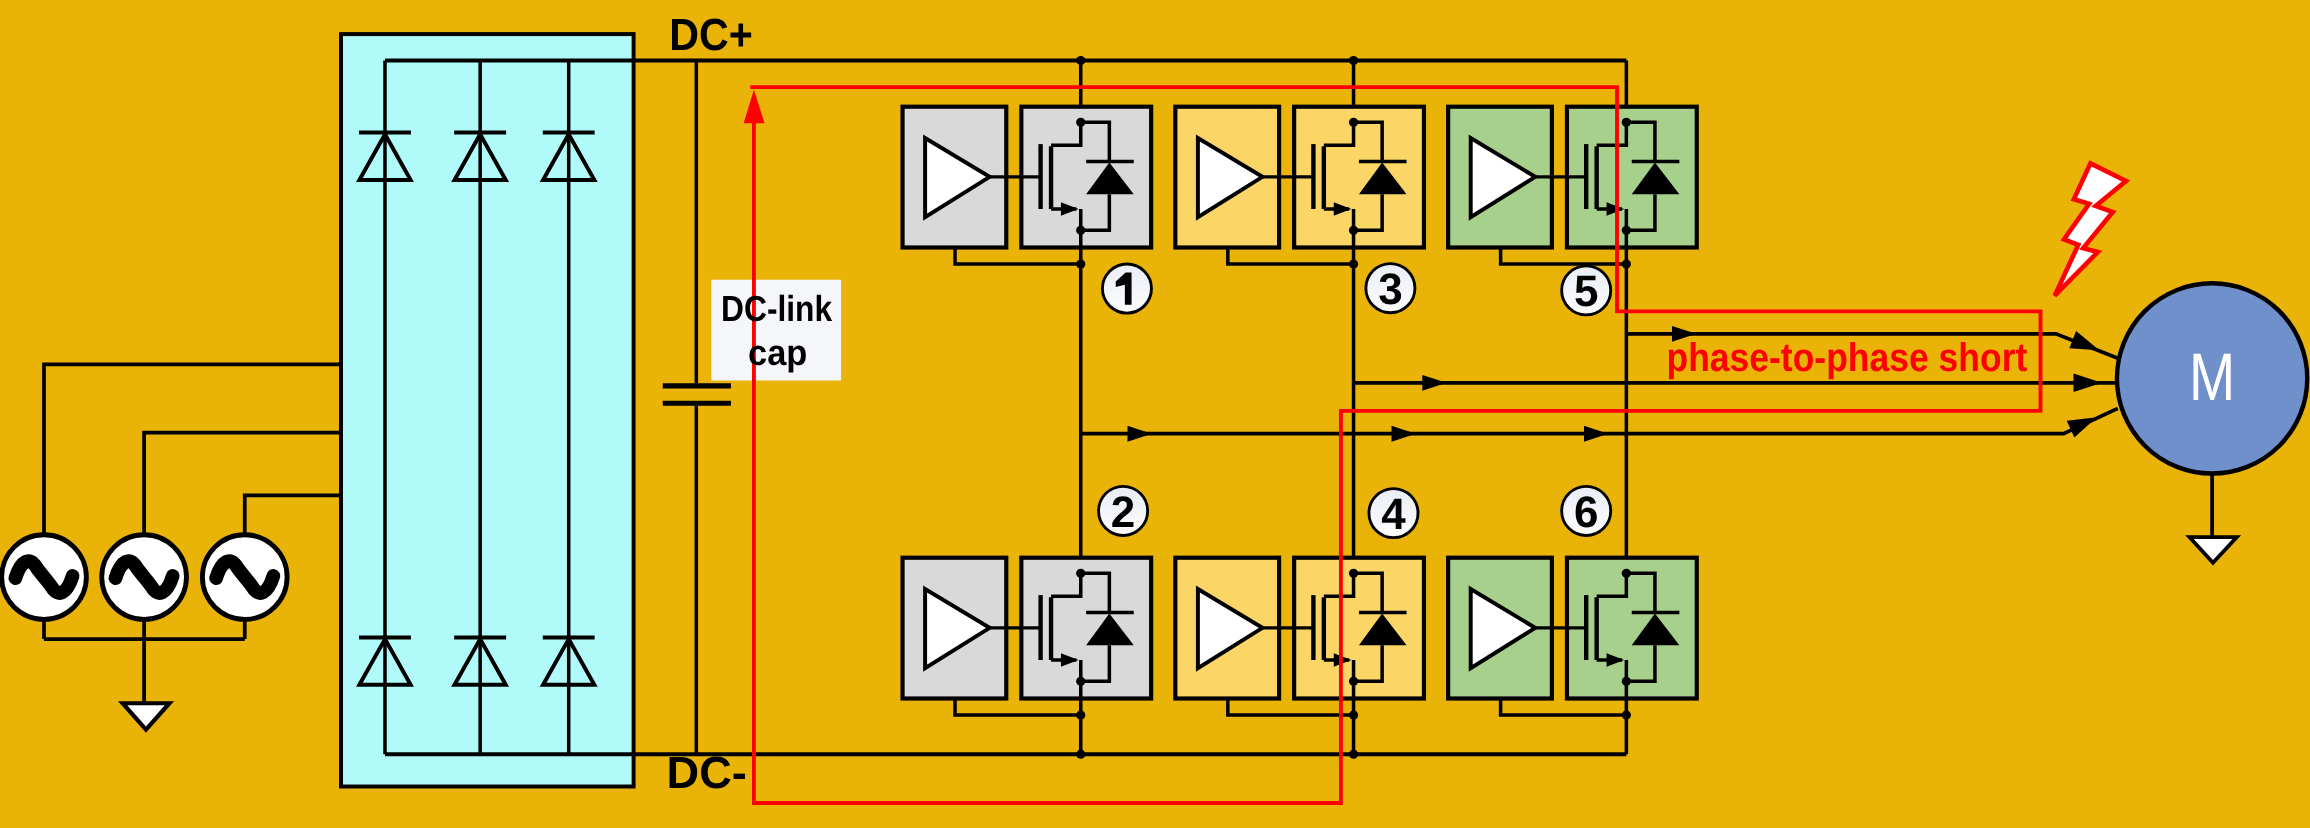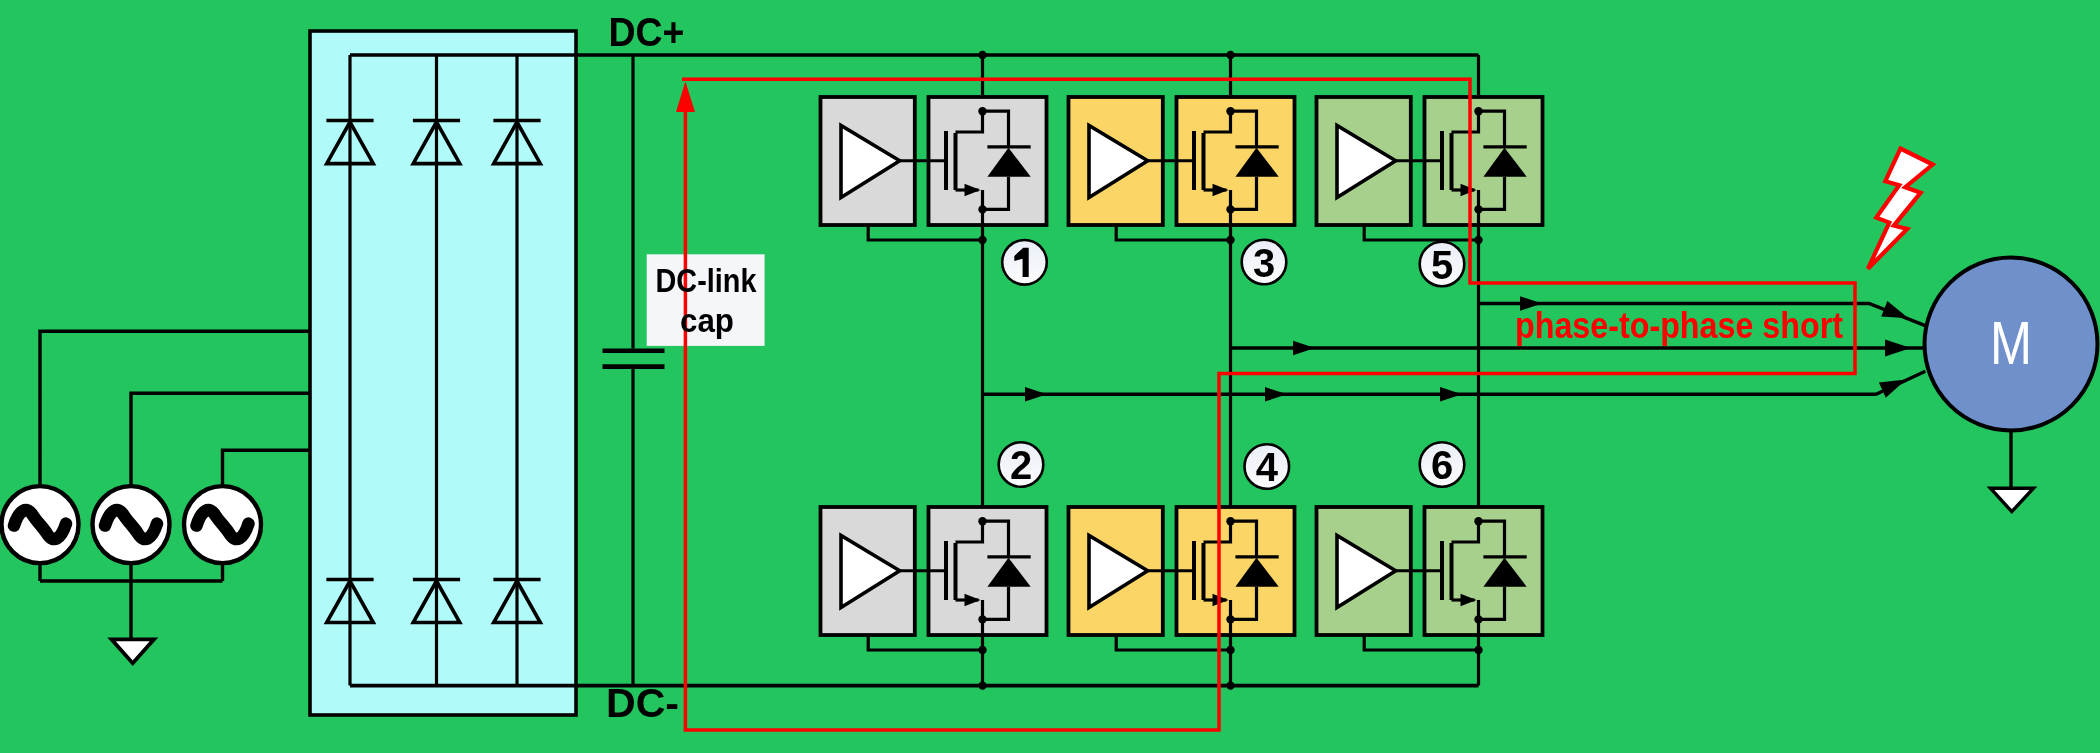--- a/index.html
+++ b/index.html
@@ -1,16 +1,16 @@
 <!DOCTYPE html>
 <html><head>
 <meta charset="utf-8">
 <style>
   html,body{margin:0;padding:0;background:#fff;}
-  #page{position:relative;width:2100px;height:753px;background:#22c55e;overflow:hidden;}
+  #page{position:relative;width:2100px;height:753px;background:#eab308;overflow:hidden;}
   svg{position:absolute;left:0;top:0;}
   text{font-family:"Liberation Sans", sans-serif;}
 </style>
 </head>
 <body>
 <div id="page">
 <svg width="2100" height="753" viewBox="0 0 2100 753">
 <defs>
   <linearGradient id="gc" x1="0" y1="0" x2="0" y2="1">
           <stop offset="0" stop-color="#e9edf6"></stop>

